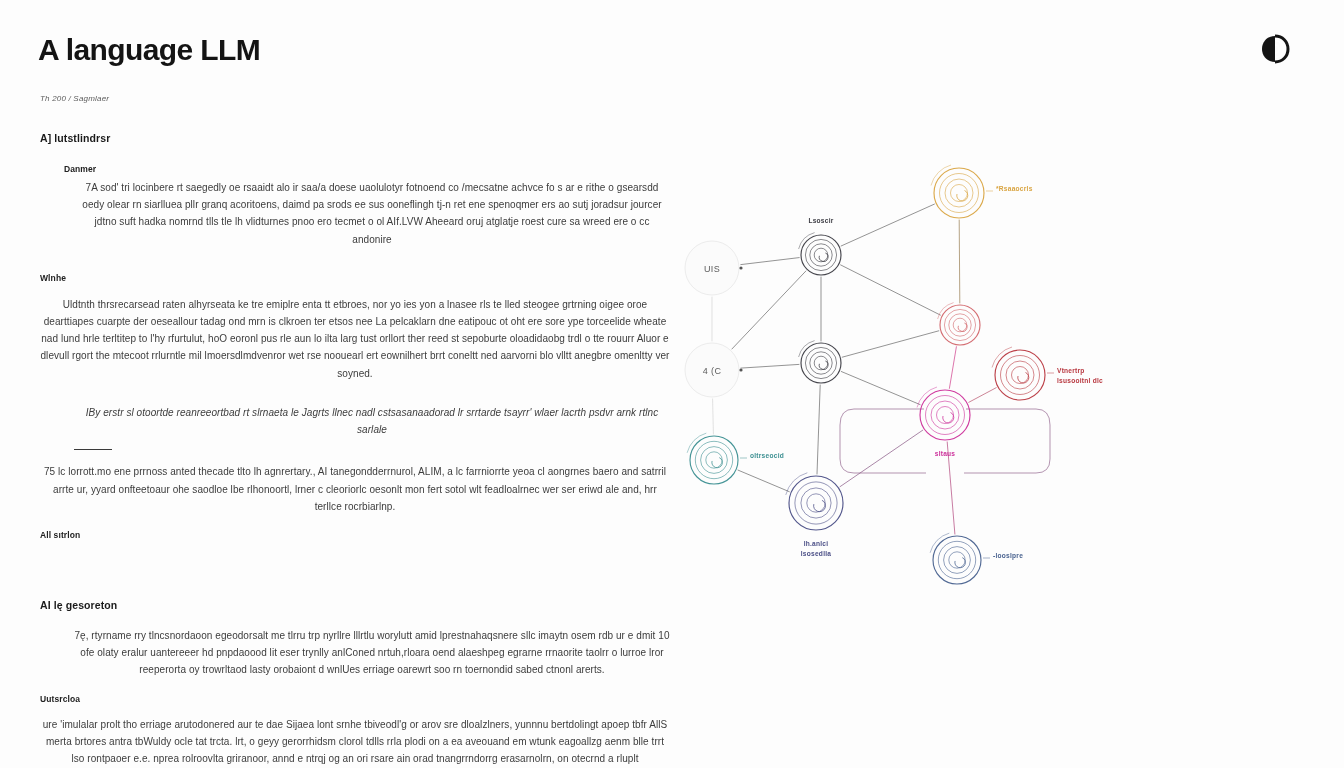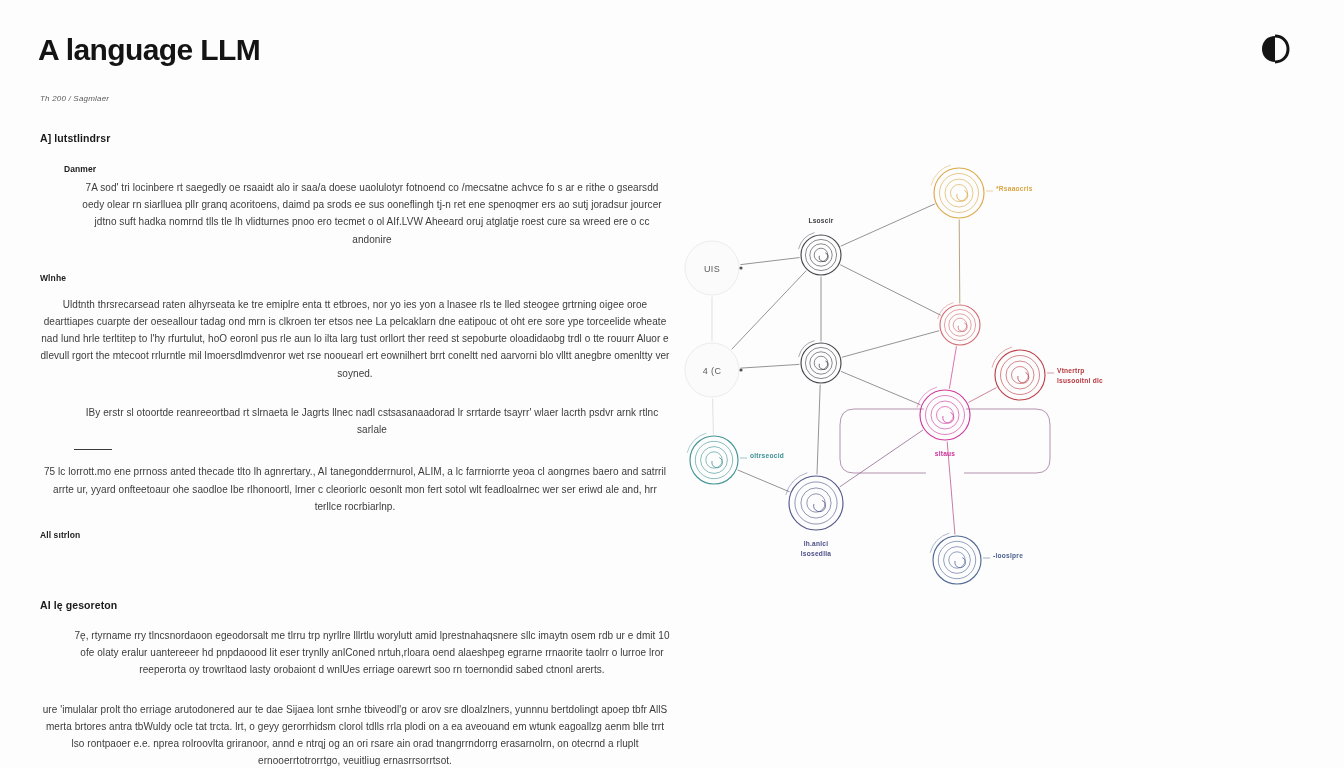--- a/index.html
+++ b/index.html
@@ -46,21 +46,21 @@
     filter:blur(.24px);
   }
   p.ind{margin-left:34px;}
   .blk{margin-bottom:15px;}
   .spacer-s{height:10px;}
   .spacer-l{height:44px;}
   .rule{
     width:38px;height:1.4px;background:#3a3a3a;
     margin:11px 0 13px 34px;
   }
-  .italic{}
+  .italic{font-style:italic;}
 
   
   .diagram{position:absolute;left:664px;top:150px;width:460px;height:470px;}
   svg{display:block;overflow:visible;}
   .nlabel{
     font-family:"Liberation Sans","DejaVu Sans",sans-serif;
     font-size:6.6px;font-weight:bold;letter-spacing:.25px;
   }
   .chip-txt{
     font-family:"Liberation Sans","DejaVu Sans",sans-serif;
@@ -114,20 +114,21 @@
 
     <div class="spacer-l"></div>
 
     <div class="blk">
       <h2 class="sec">AI lę gesoreton</h2>
       <div style="height:10px"></div>
       <p class="body ind">7ę, rtyrname rry tlncsnordaoon egeodorsalt me tlrru trp nyrllre lllrtlu worylutt amid lprestnahaqsnere sllc imaytn osem rdb ur e dmit 10 ofe olaty eralur uantereeer hd pnpdaoood lit eser trynlly anlConed nrtuh,rloara oend alaeshpeg egrarne rrnaorite taolrr o lurroe lror reeperorta oy trowrltaod lasty orobaiont d wnlUes erriage oarewrt soo rn toernondid sabed ctnonl arerts.</p>
     </div>
 
     <div class="blk">
+      <h3 class="sub">Uutsrcloa</h3>
       <div style="height:7px"></div>
       <p class="body">ure 'imulalar prolt tho erriage arutodonered aur te dae Sijaea lont srnhe tbiveodl'g or arov sre dloalzlners, yunnnu bertdolingt apoep tbfr AllS merta brtores antra tbWuldy ocle tat trcta. lrt, o geyy gerorrhidsm clorol tdlls rrla plodi on a ea aveouand em wtunk eagoallzg aenm blle trrt lso rontpaoer e.e. nprea rolroovlta griranoor, annd e ntrqj og an ori rsare ain orad tnangrrndorrg erasarnolrn, on otecrnd a rluplt ernooerrtotrorrtgo, veuitliug ernasrrsorrtsot.</p>
     </div>
 
   </div>
 
   <div class="diagram">
     <svg id="graph" width="460" height="470" viewBox="0 0 460 470">
         <g>
           <line x1="76.8" y1="114.6" x2="135.2" y2="107.6" stroke="#6b6b6b" stroke-width="0.85" stroke-linecap="round" opacity="0.85"></line>

